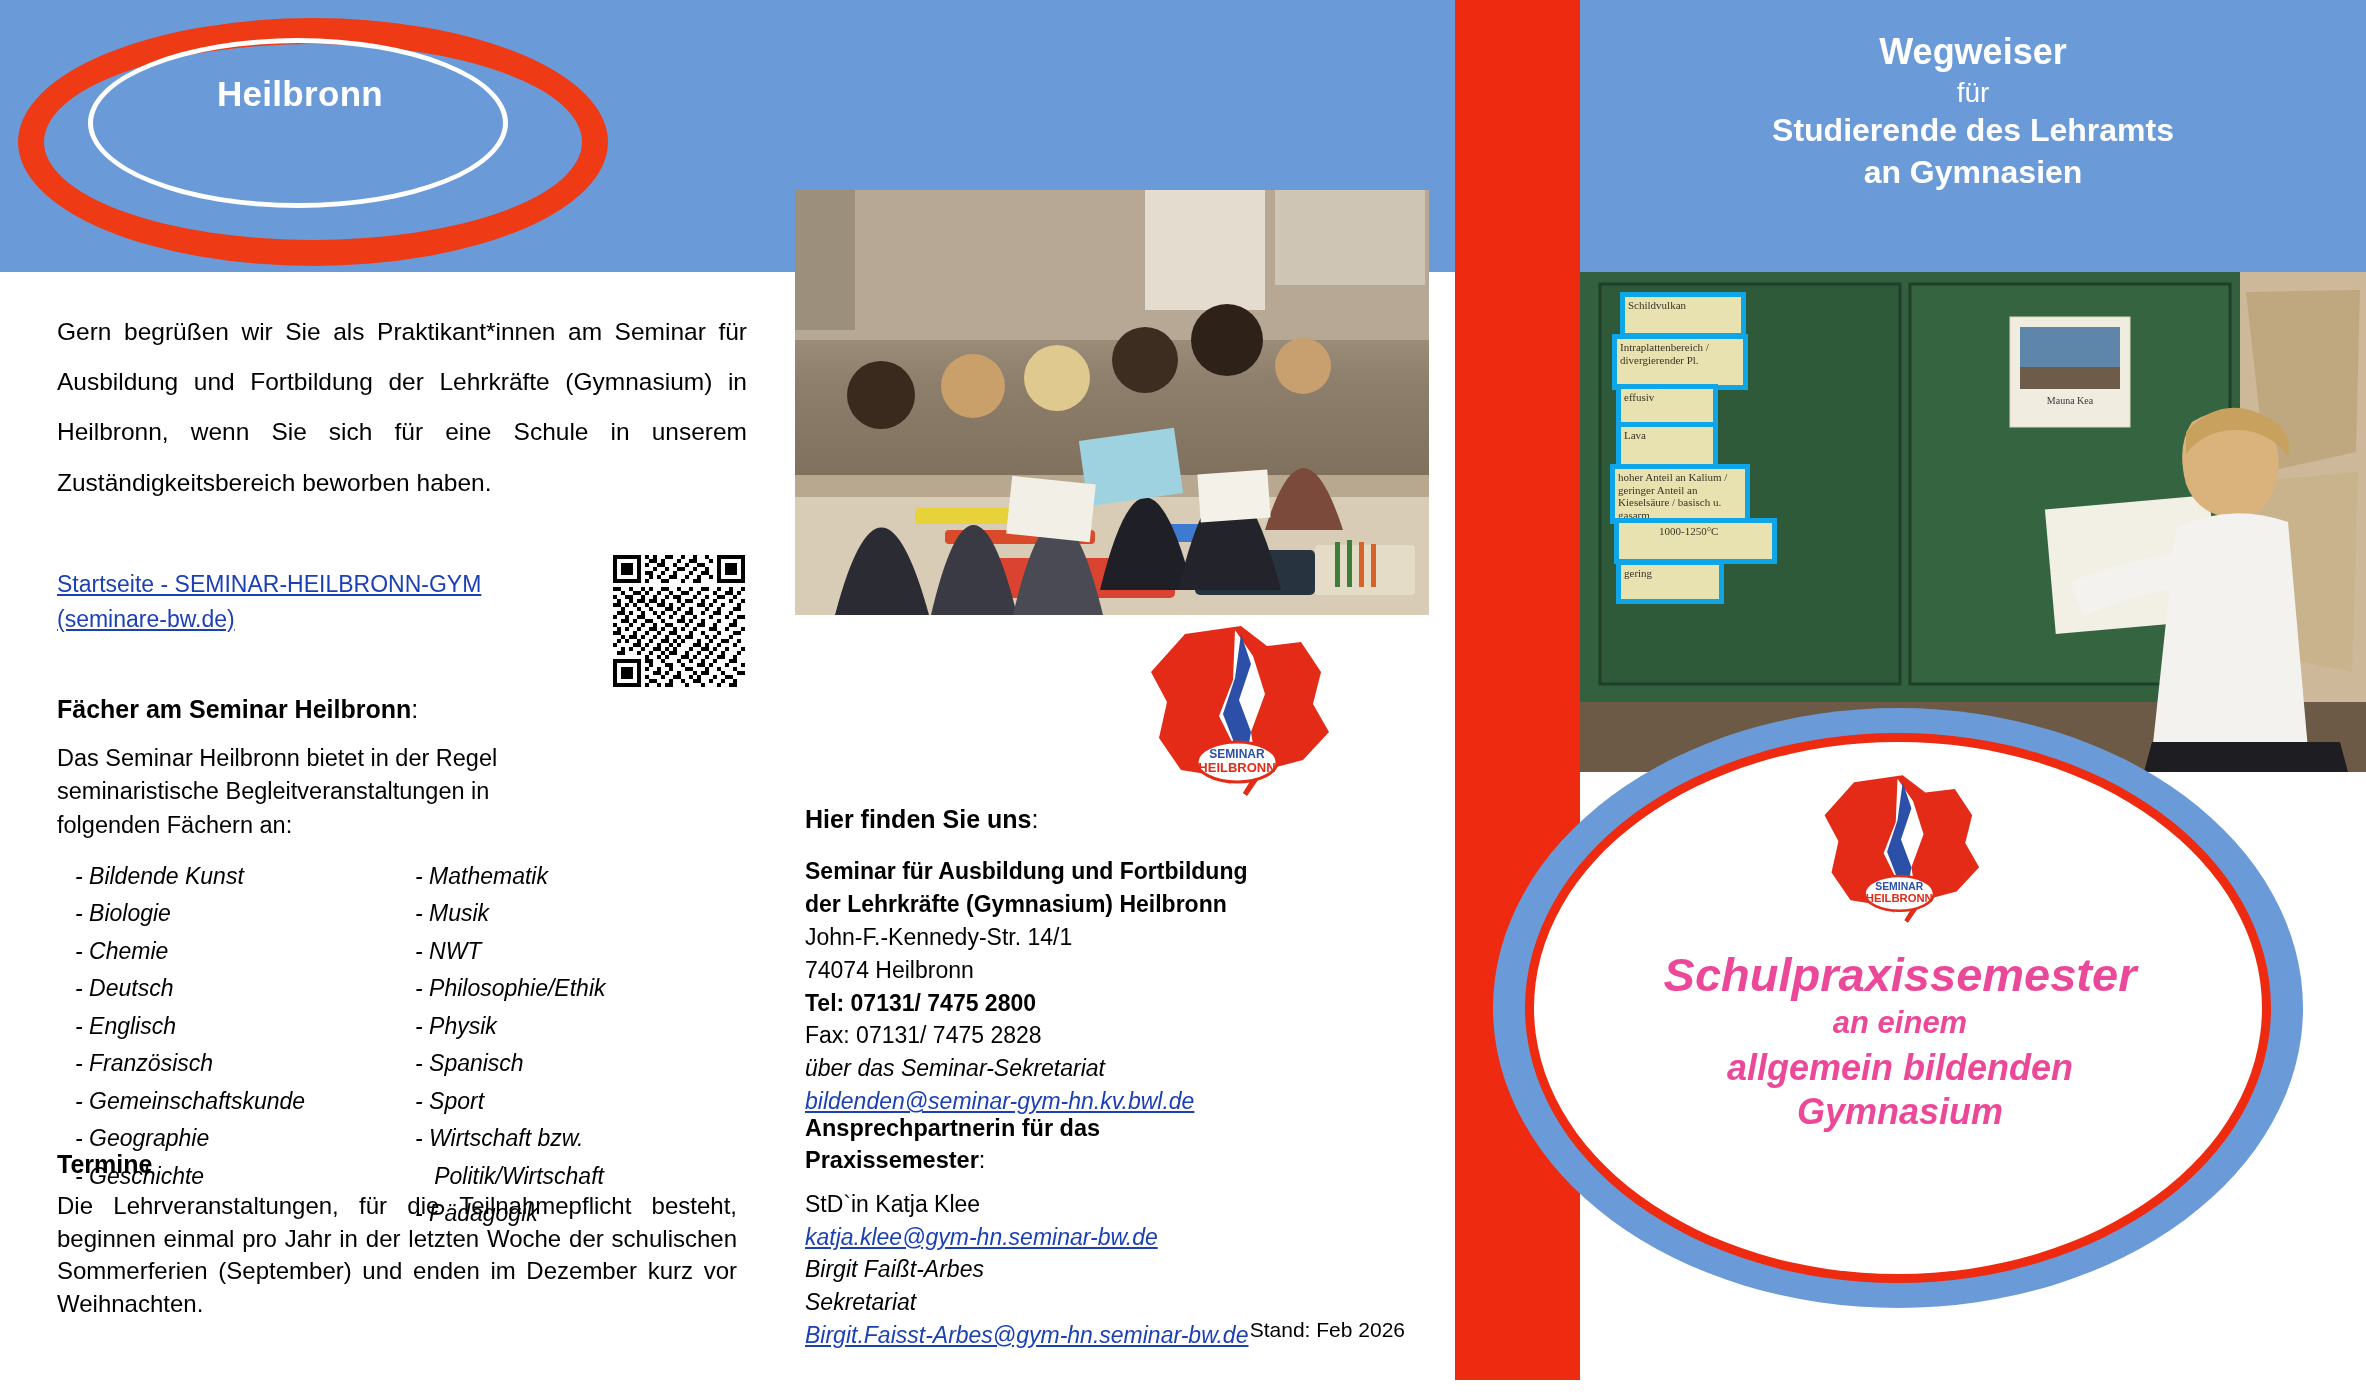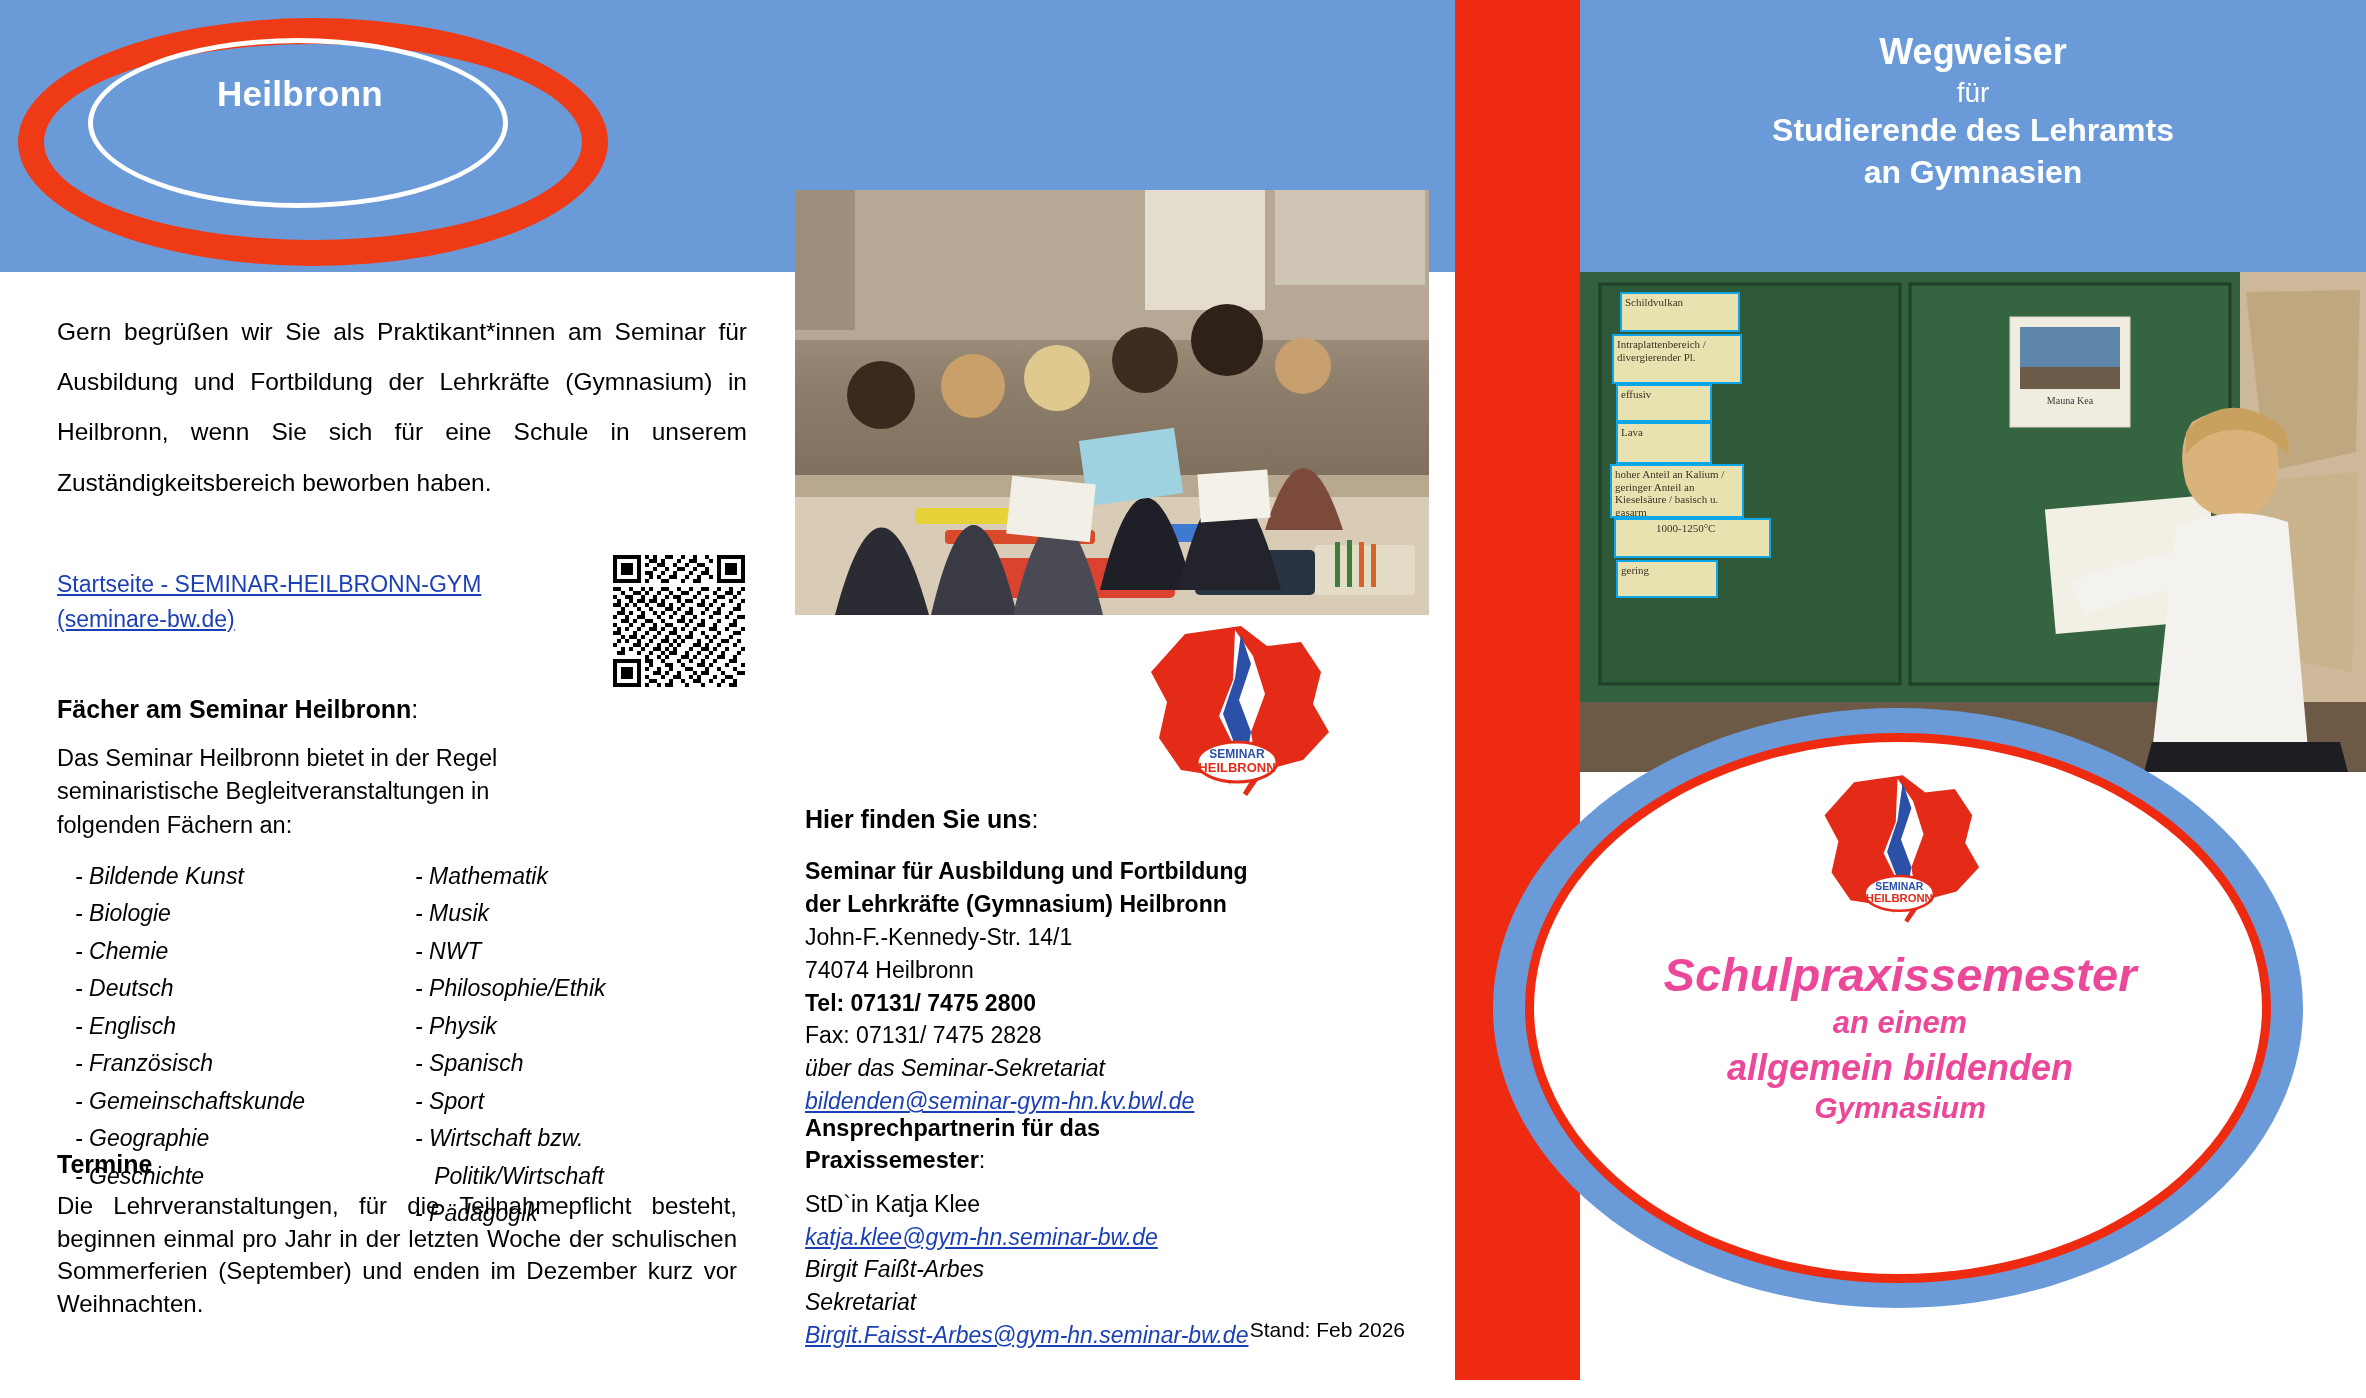--- a/index.html
+++ b/index.html
@@ -280,29 +280,29 @@
     position: absolute;
     left: 1545px; top: 950px;
     width: 710px;
     text-align: center;
     color: #ec4899;
     font-style: italic;
   }
   .bt-1 { font-size: 47px; font-weight: bold; line-height: 1.08; }
   .bt-2 { font-size: 31px; font-weight: bold; line-height: 1.45; }
   .bt-3 { font-size: 36px; font-weight: bold; line-height: 1.22; }
-  .bt-4 { font-size: 30px; font-weight: bold; line-height: 1.22; text-align: center; }
+  .bt-4 { font-size: 36px; font-weight: bold; line-height: 1.22; text-align: center; }
 
   
   .cls-bg { position: absolute; inset: 0; }
   .board-bg { position: absolute; inset: 0; }
   .note {
     position: absolute;
     background: #e8e2b0;
-    border: 2px solid #0ea5e9;
+    border: 5px solid #0ea5e9;
     color: #3a3526;
     font-size: 11px;
     font-family: "Liberation Serif", serif;
     padding: 2px 3px;
     line-height: 1.15;
     overflow: hidden;
   }
 </style>
 </head>
 <body>

